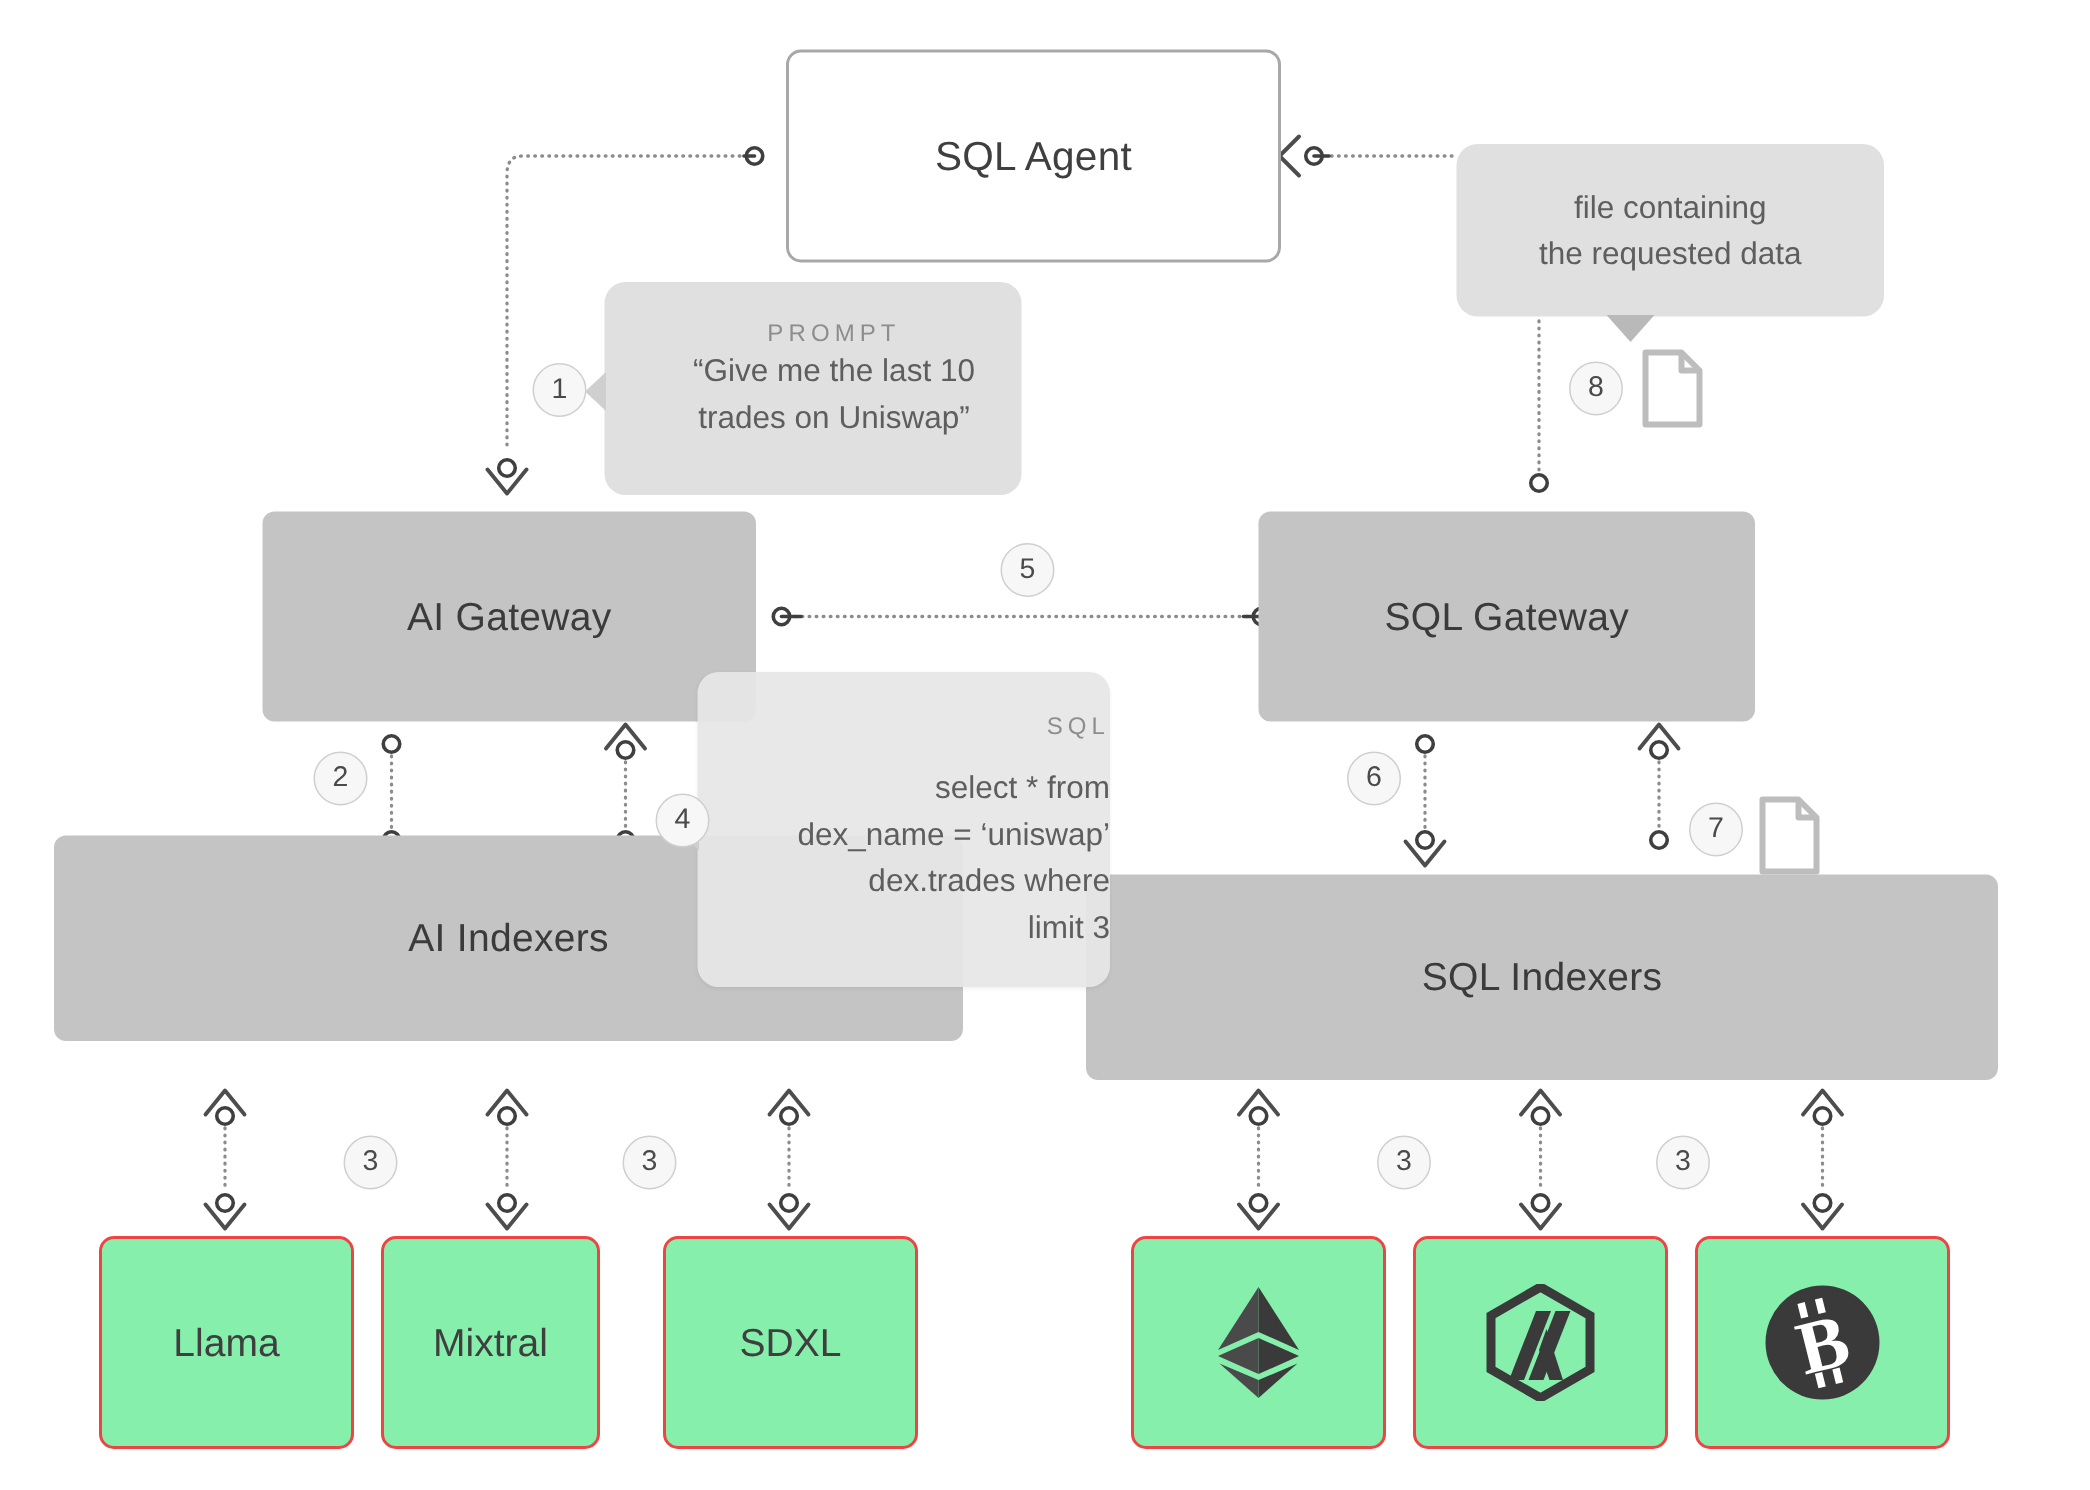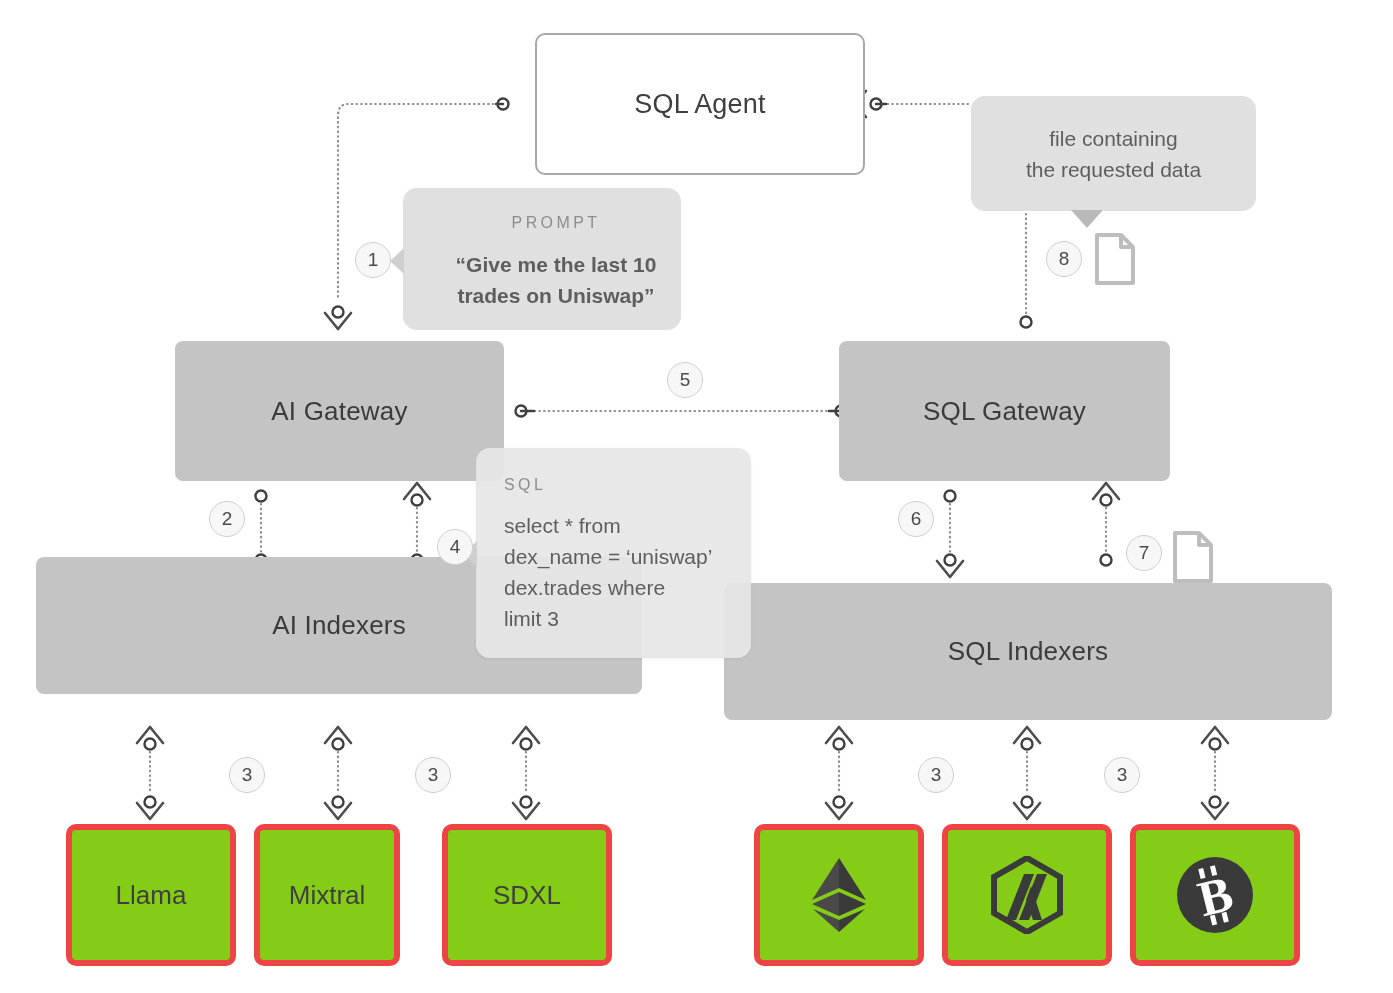--- a/index.html
+++ b/index.html
@@ -10,21 +10,21 @@
 
   .white-box{
     background:#ffffff;border:2px solid #a8a8a8;border-radius:10px;
     color:#3f3f3f;font-size:27px;font-weight:400;letter-spacing:.2px;
   }
   .gray-box{
     background:#c4c4c4;border-radius:8px;color:#3b3b3b;
     font-size:26px;font-weight:400;letter-spacing:.2px;
   }
   .small-box{
-    background:#84cc16;border:6px solid #ef4444;border-radius:10px;
+    background:#86efac;border:2px solid #ef4444;border-radius:10px;
     color:#3f3f3f;font-size:26px;
   }
 
   
   .callout{
     position:absolute;box-sizing:border-box;background:#e0e0e0;border-radius:14px;
     color:#5a5a5a;
   }
   .callout .kicker{
     font-size:16px;letter-spacing:3.4px;color:#8d8d8d;text-transform:uppercase;
@@ -169,21 +169,21 @@
     </g>
     <g>
       <path class="dot" d="M1215,752 L1215,794"></path>
       <circle class="endc" cx="1215" cy="744" r="5.5"></circle>
       <path class="chev" d="M1202,743 L1215,727 L1228,743"></path>
       <circle class="endc" cx="1215" cy="802" r="5.5"></circle>
       <path class="chev" d="M1202,803 L1215,819 L1228,803"></path>
     </g>
   </svg>
 
-  <div class="box white-box" style="left:535px;top:33px;width:330px;height:142px;">
+  <div class="box white-box" style="left:524px;top:33px;width:330px;height:142px;">
     <span>SQL Agent</span>
   </div>
 
   <div class="box gray-box" style="left:175px;top:341px;width:329px;height:140px;">
     <span>AI Gateway</span>
   </div>
 
   <div class="box gray-box" style="left:839px;top:341px;width:331px;height:140px;">
     <span>SQL Gateway</span>
   </div>
@@ -244,27 +244,27 @@
           <rect x="42" y="59" width="5" height="10" fill="#fff"></rect>
         </g>
       </svg>
     </span>
     <span></span>
   </div>
 
   <div class="callout" style="left:403px;top:188px;width:278px;height:142px;padding:26px 0 0 28px;text-align:center;">
     <div class="tail-left" style="top:60px;"></div>
     <div class="kicker">PROMPT</div>
-    <div class="body" style="margin-top:17px;font-weight:bold;">
+    <div class="body" style="">
       <div>“Give me the last 10</div>
       <div>trades on Uniswap”</div>
     </div>
   </div>
 
-  <div class="callout sql-callout" style="left:476px;top:448px;width:275px;height:210px;padding:28px 0 0 28px;">
+  <div class="callout sql-callout" style="left:465px;top:448px;width:275px;height:210px;padding:28px 0 0 28px;text-align:right;">
     <div class="tail-left" style="top:93px;"></div>
     <div class="kicker">SQL</div>
     <div class="body" style="margin-top:16px;">
       <div>select * from</div>
       <div>dex_name = ‘uniswap’</div>
       <div>dex.trades where</div>
       <div>limit 3</div>
     </div>
   </div>
 

